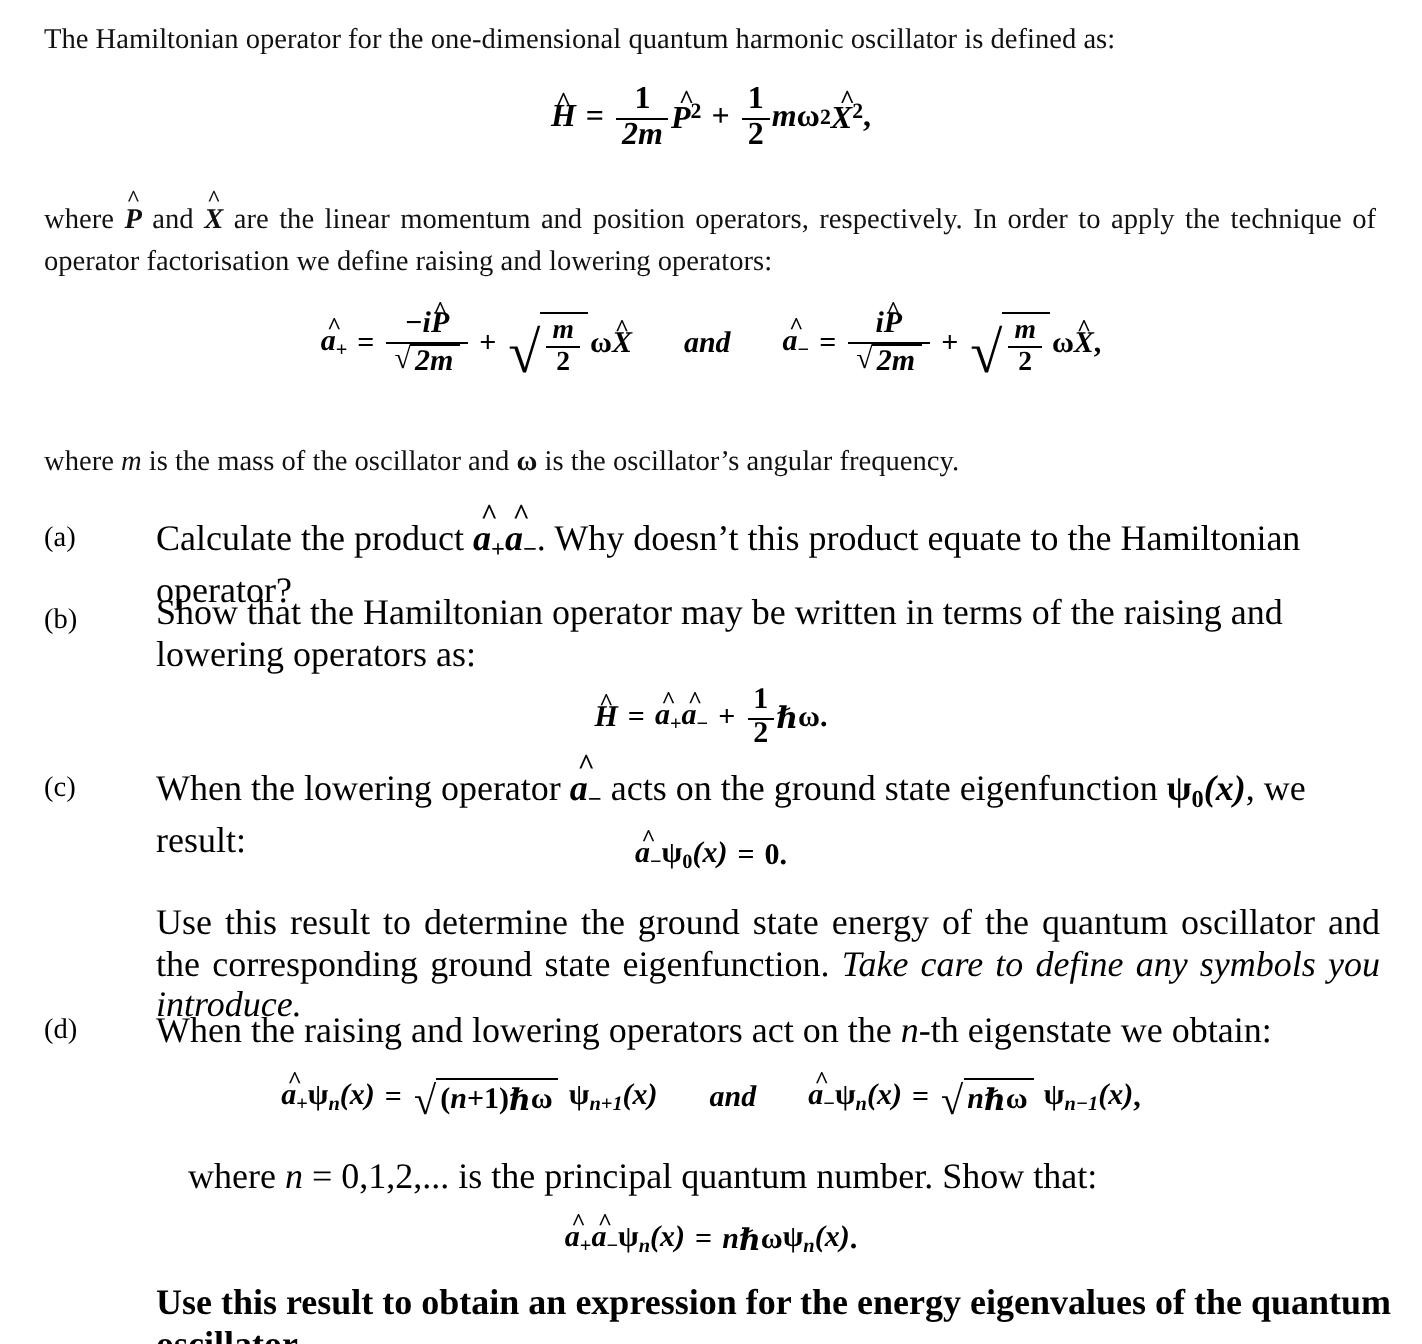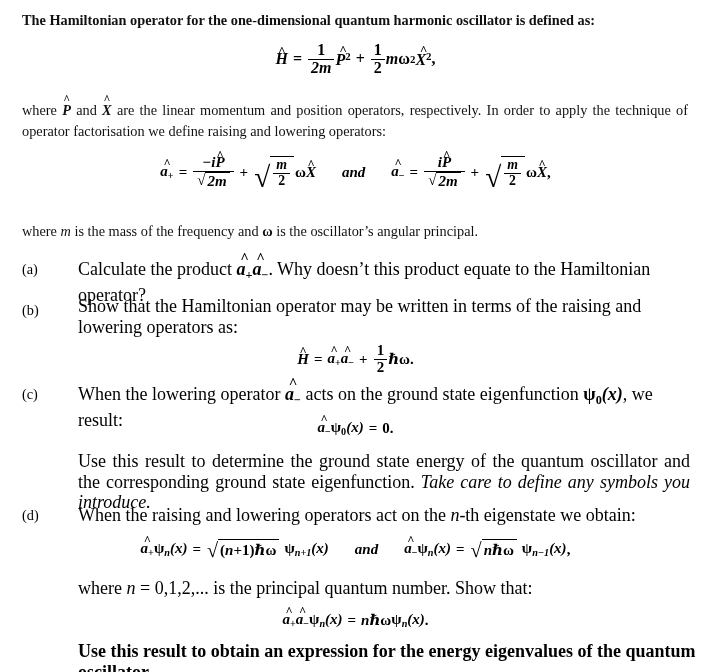--- a/index.html
+++ b/index.html
@@ -166,21 +166,21 @@
   .psi {
     font-weight: bold;
     font-style: normal;
   }
 </style>
 </head>
 <body>
 
 <div class="page">
 
-  <div class="para left" style="left:22px; top:10px; width:666px;font-weight:bold;">
+  <div class="para left" style="left:22px; top:10px; width:666px;">
     <span>The Hamiltonian operator for the one-dimensional quantum harmonic oscillator is defined as:</span>
   </div>
 
   <div class="eq" style="top:42px; font-size:16px;">
     <span class="m">
       <span class="hat-inner mi">
         <span class="caret">^</span><span>H</span>
       </span>
       <span class="mop">=</span>
       <span class="frac">
@@ -288,23 +288,23 @@
       <span class="hat-inner mi">
         <span class="caret">^</span><span>X</span>
       </span>
       <span class="num">,</span>
     </span>
   </div>
 
   <div class="para left" style="left:22px; top:221px; width:666px;">
     <span>where</span>
     <span class="mi-light">m</span>
-    <span>is the mass of the frequency and</span>
+    <span>is the mass of the oscillator and</span>
     <span style="font-weight:bold;">ω</span>
-    <span>is the oscillator’s angular principal.</span>
+    <span>is the oscillator’s angular frequency.</span>
   </div>
 
   <div class="item-label" style="top:259px;">(a)</div>
   <div class="item-body" style="top:259px;">
     <span>Calculate the product</span>
     <span class="hat-inner mi">
       <span class="caret">^</span><span>a</span><span class="sub">+</span>
     </span><span class="hat-inner mi">
       <span class="caret">^</span><span>a</span><span class="sub">−</span>
     </span><span>. Why doesn’t this product equate to the Hamiltonian operator?</span>
@@ -405,21 +405,21 @@
             <span class="mi">ℏ</span>
             <span class="num">ω</span>
         </span>
       </span>
       <span style="display:inline-block; width:4px;"></span>
       <span class="psi"><span>ψ</span><span class="sub-i">n−1</span><span class="mi">(x)</span></span>
         <span class="num">,</span>
     </span>
   </div>
 
-  <div class="item-body" style="top:578px;">
+  <div class="item-body" style="top:578px;margin-left:16px;">
     <span>where</span>
     <span class="mi-light">n</span>
     <span>= 0,1,2,... is the principal quantum number. Show that:</span>
   </div>
 
   <div class="eq" style="top:611px; font-size:15px;">
     <span class="m">
       <span class="hat-inner mi">
         <span class="caret">^</span><span>a</span><span class="sub">+</span>
       </span>

